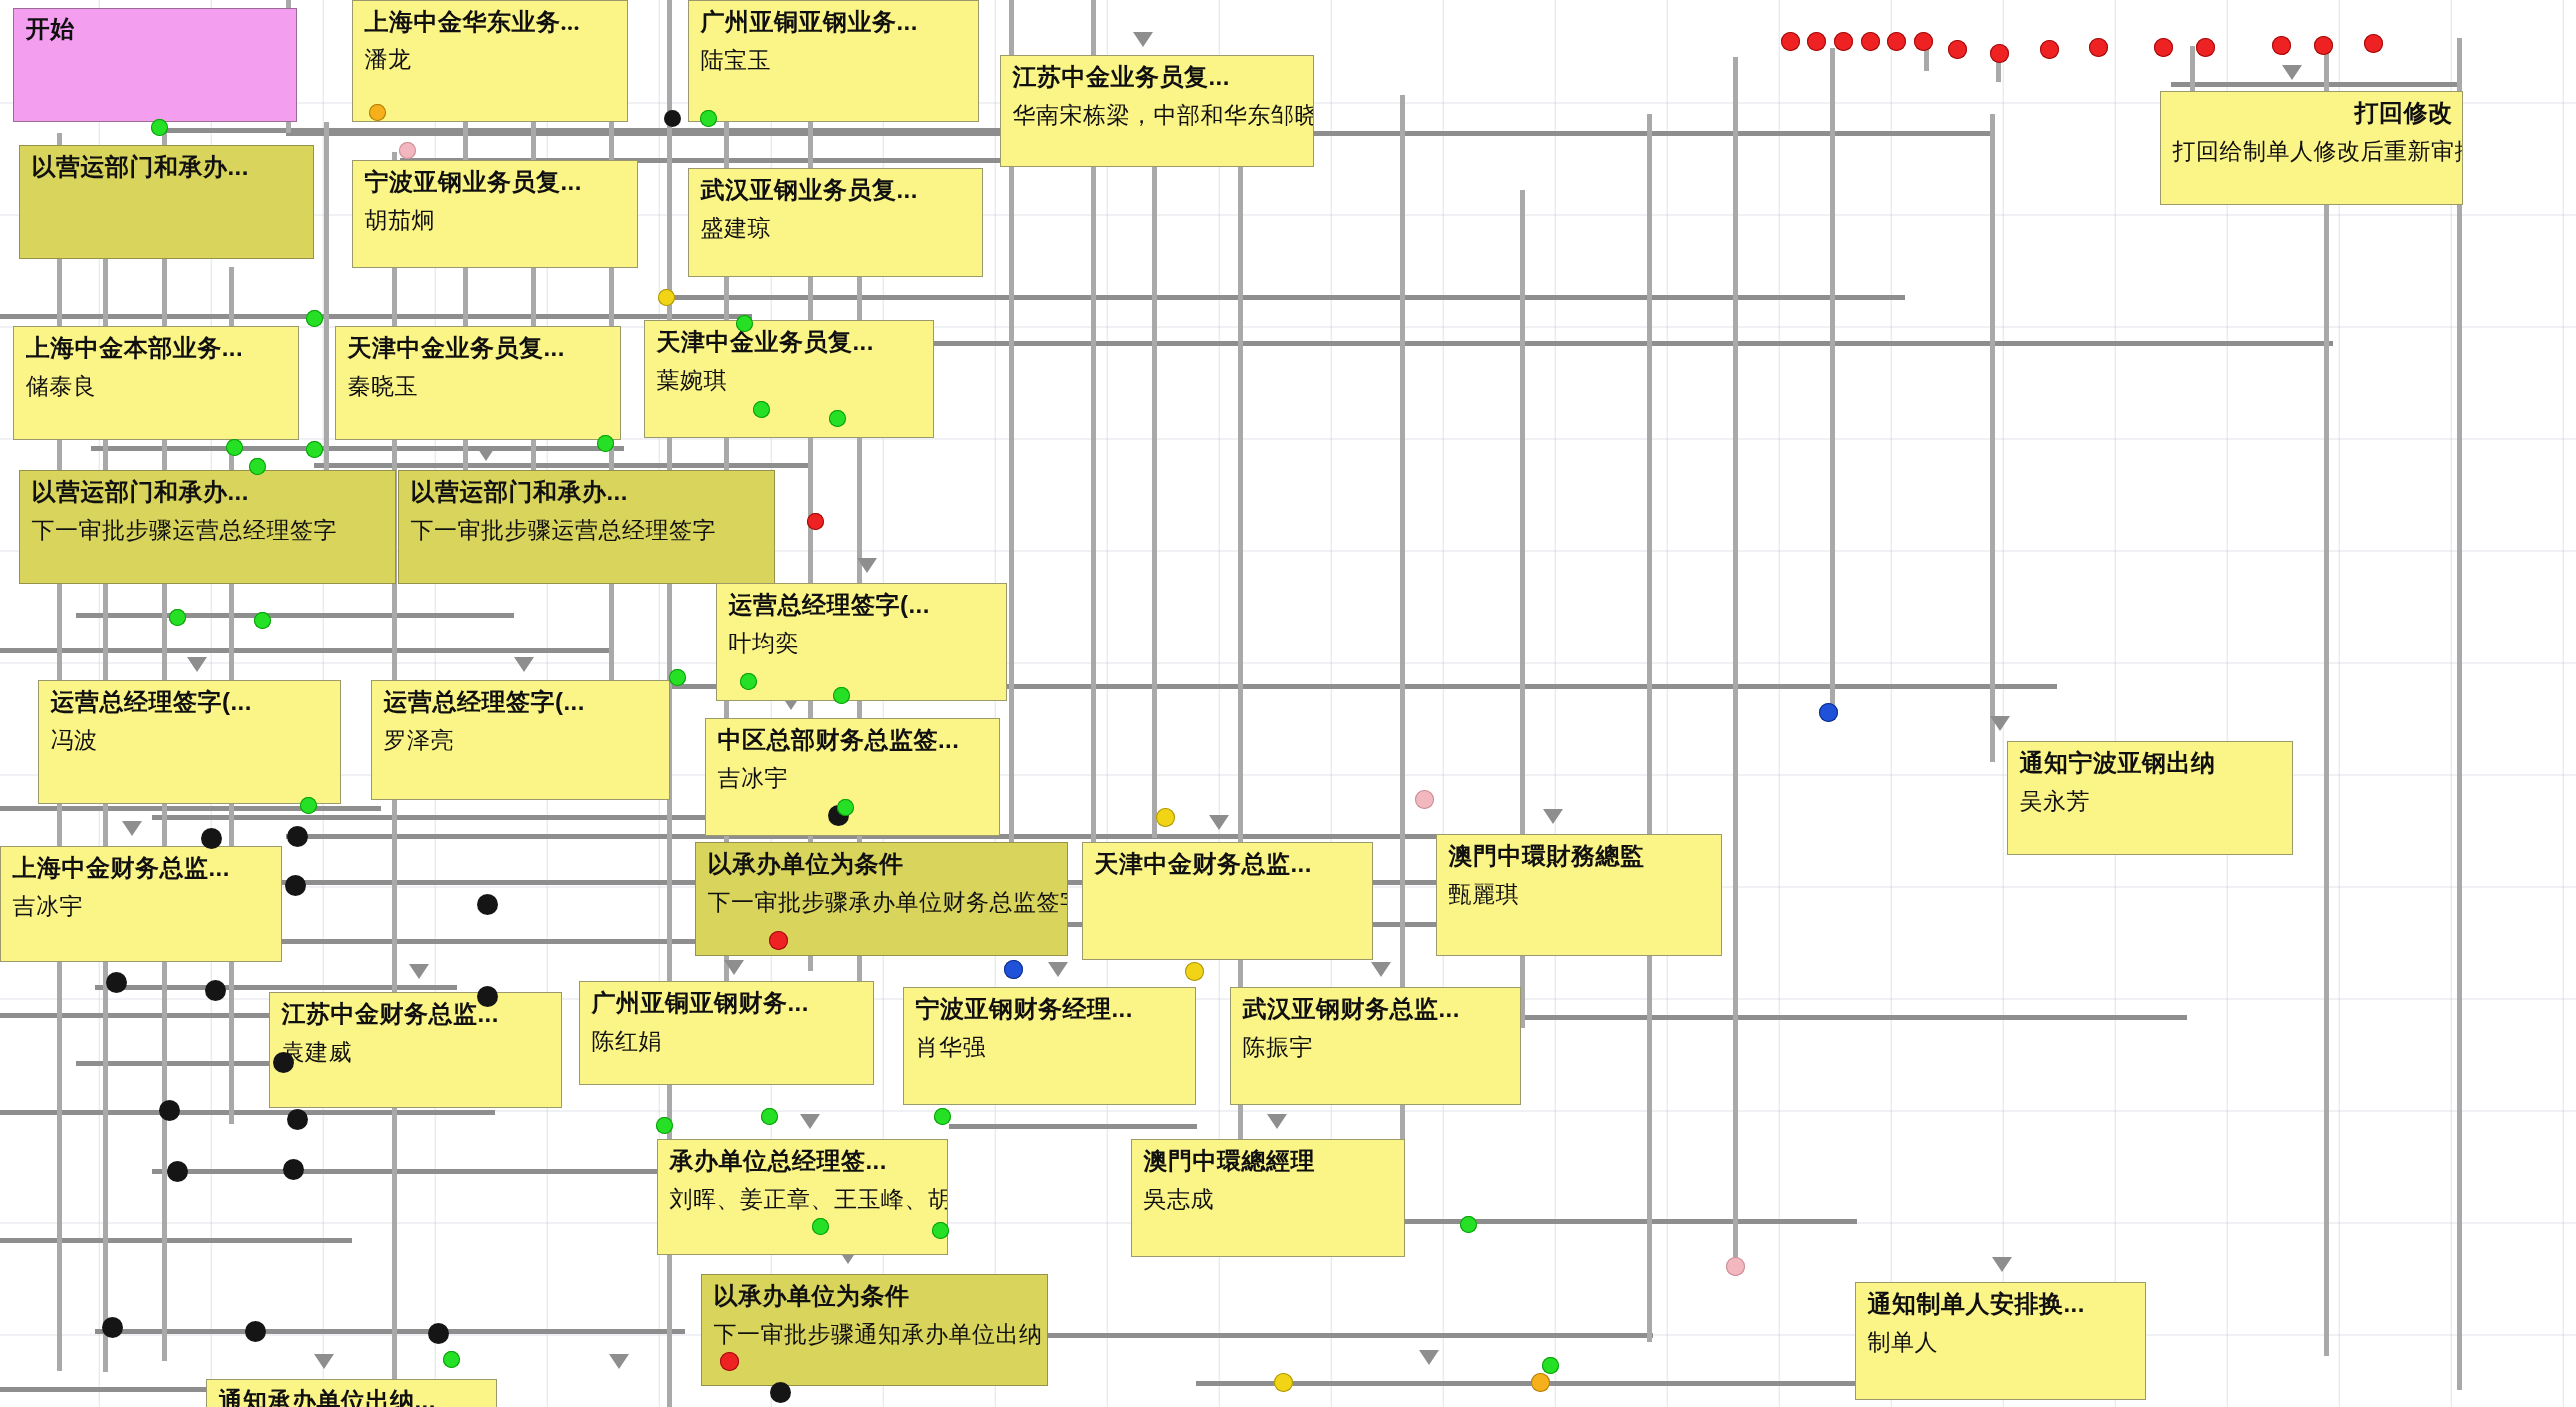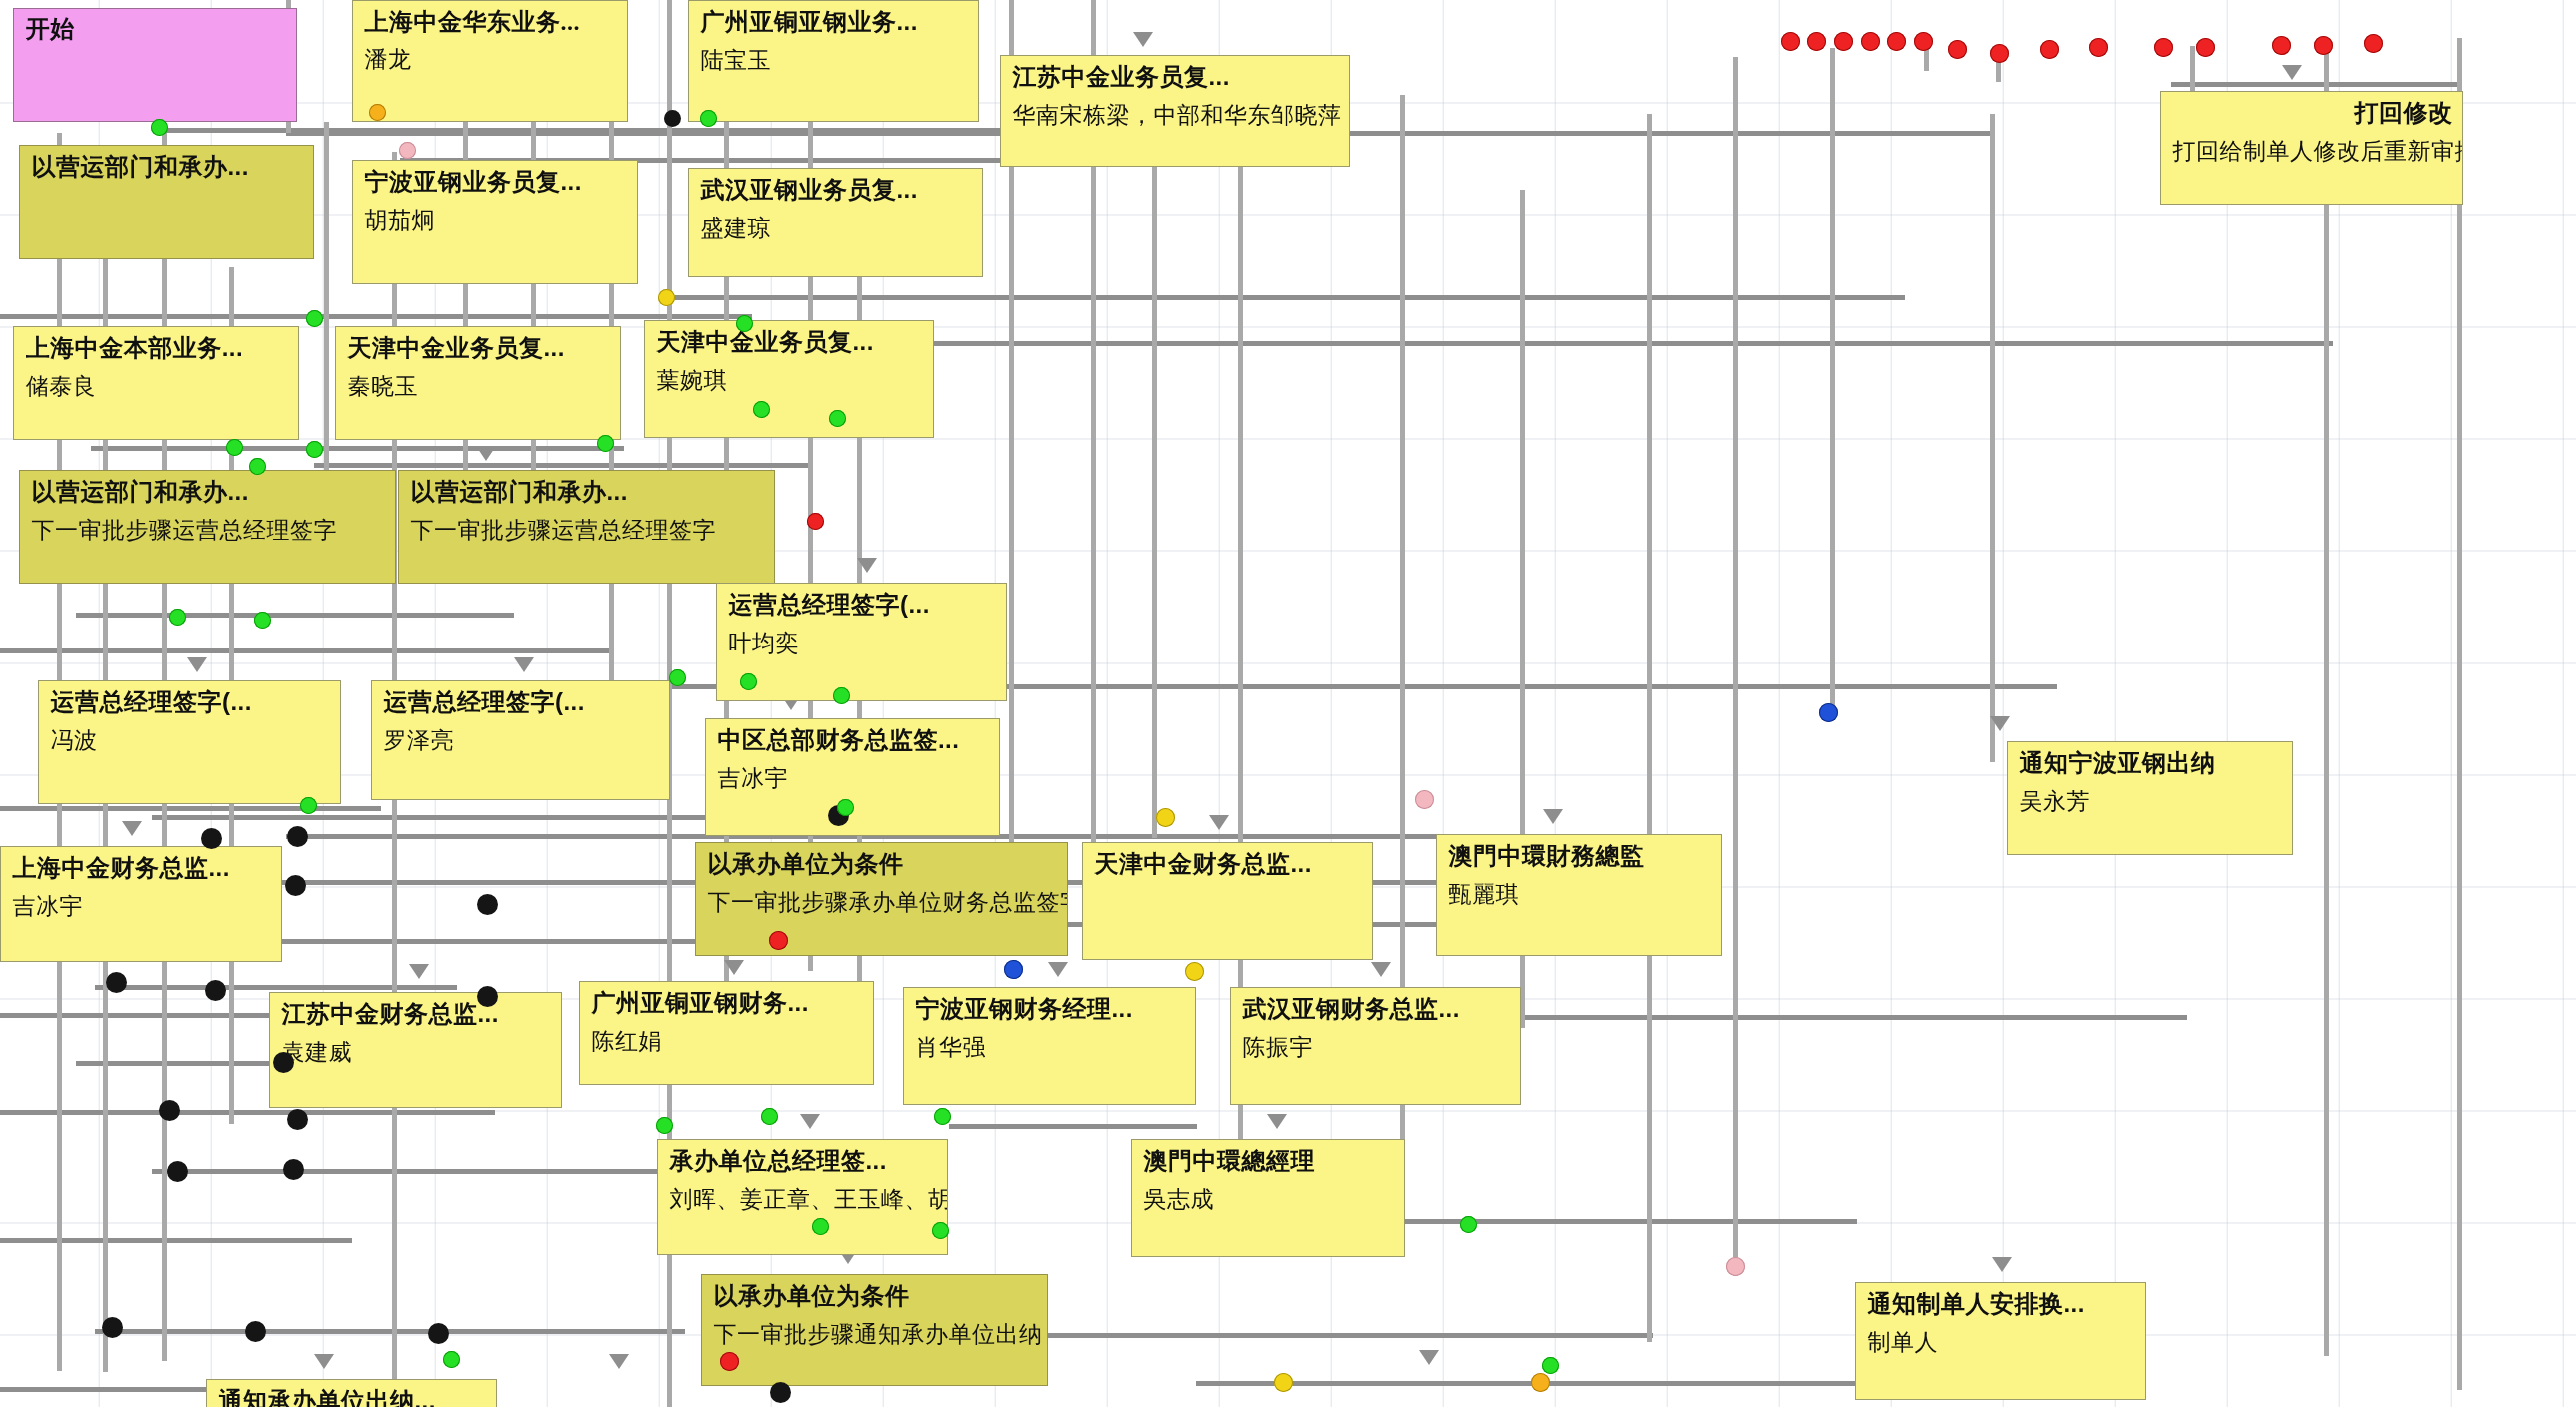--- a/index.html
+++ b/index.html
@@ -163,32 +163,32 @@
         <div class="ttl">开始</div>
       </div>
       <div class="node" style="left: 352px; top: 0px; width: 276px; height: 122px; font-family: Liberation Serif, serif;">
         <div class="ttl">上海中金华东业务...</div>
         <div class="sub">潘龙</div>
       </div>
       <div class="node" style="left: 688px; top: 0px; width: 291px; height: 122px;">
         <div class="ttl">广州亚铜亚钢业务...</div>
         <div class="sub">陆宝玉</div>
       </div>
-      <div class="node" style="left: 1000px; top: 55px; width: 350px; height: 112px;">
+      <div class="node" style="left: 1000px; top: 55px; width: 314px; height: 112px;">
         <div class="ttl">江苏中金业务员复...</div>
         <div class="sub">华南宋栋梁，中部和华东邹晓萍</div>
       </div>
       <div class="node" style="left: 2160px; top: 91px; width: 303px; height: 114px; text-align: right;">
         <div class="ttl">打回修改</div>
         <div class="sub">打回给制单人修改后重新审批</div>
       </div>
       <div class="node cond" style="left: 19px; top: 145px; width: 295px; height: 114px;">
         <div class="ttl">以营运部门和承办...</div>
       </div>
-      <div class="node" style="left: 352px; top: 160px; width: 286px; height: 124px;">
+      <div class="node" style="left: 352px; top: 160px; width: 286px; height: 108px;">
         <div class="ttl">宁波亚钢业务员复...</div>
         <div class="sub">胡茄炯</div>
       </div>
       <div class="node" style="left: 688px; top: 168px; width: 295px; height: 109px;">
         <div class="ttl">武汉亚钢业务员复...</div>
         <div class="sub">盛建琼</div>
       </div>
       <div class="node" style="left: 13.3px; top: 326px; width: 286px; height: 114px;">
         <div class="ttl">上海中金本部业务...</div>
         <div class="sub">储泰良</div>

